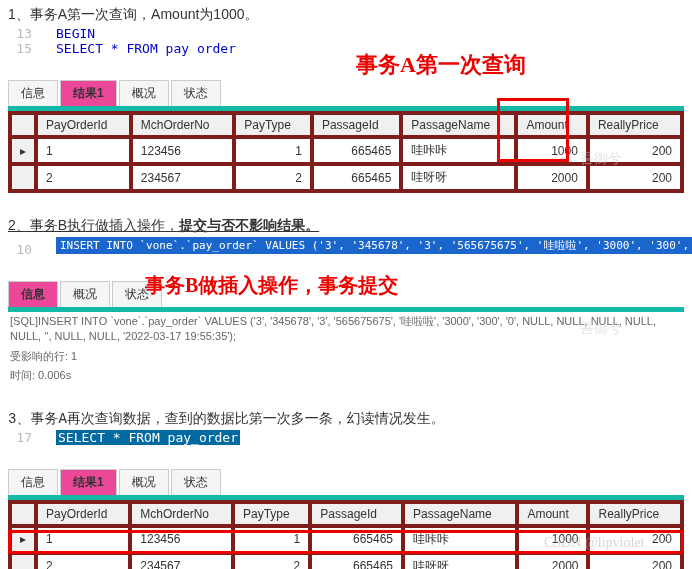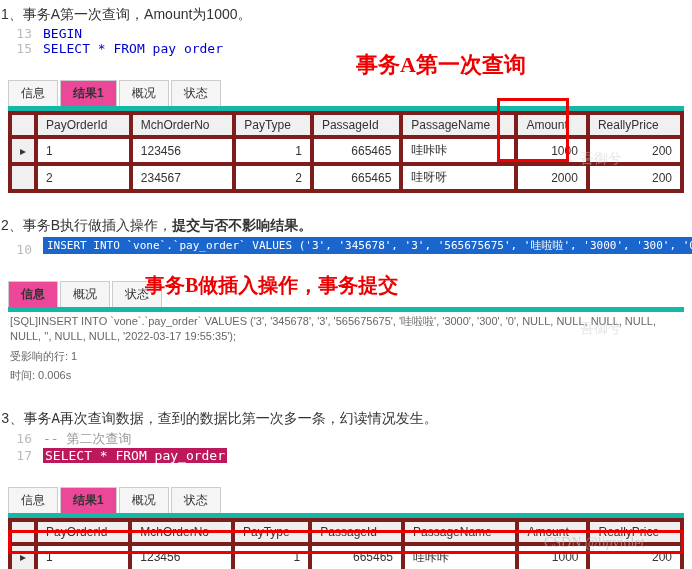--- a/index.html
+++ b/index.html
@@ -1,24 +1,24 @@
 <!DOCTYPE html>
 <html><head>
 <meta charset="utf-8">
 <style>
 * { box-sizing: border-box; margin: 0; padding: 0; }
 body { font-family: "Microsoft YaHei", Arial, sans-serif; font-size: 12px; background: #fff; color: #333; width: 692px; position: relative; }
-.section-title { font-size: 14px; padding: 6px 1px 2px; color: #333; }
+.section-title { font-size: 14px; padding: 6px 8px 2px; color: #333; }
 .section-title .bold { font-weight: bold; }
 .code-block { padding: 0 8px 4px; }
 .code-line { white-space: pre; font-family: Consolas, monospace; font-size: 13px; }
-.ln { color: #bbb; display: inline-block; width: 24px; text-align: right; margin-right: 11px; }
+.ln { color: #bbb; display: inline-block; width: 24px; text-align: right; margin-right: 24px; }
 .kw { color: #0000cc; }
 .comment { color: #999; }
-.sel-blue { background: #be185d; color: #fff; padding: 0 2px; }
+.sel-blue { background: #0369a1; color: #fff; padding: 0 2px; }
 .sql-highlight { background: #1a66cc; color: #fff; padding: 1px 4px; font-family: Consolas, monospace; font-size: 11px; display: inline-block; width: 660px; white-space: nowrap; overflow: hidden; }
 .tabs { display: flex; border-bottom: 5px solid #14b8a6; margin: 20px 8px 0; }
 .tab { padding: 4px 12px; border: 1px solid #ccc; border-bottom: none; margin-right: 2px; background: #f5f5f5; cursor: pointer; font-size: 12px; }
 .tab.active { background: #ec4899; font-weight: bold; }
 table { border-collapse: collapse; width: calc(100% - 16px); margin: 0 8px 8px; font-size: 12px; }
 th, td { border: 4px solid #7f1d1d; padding: 3px 8px; text-align: left; }
 th { background: #f0f0f0; font-weight: normal; }
 td.num { text-align: right; }
 .row-marker { width: 12px; background: #f0f0f0; }
 .red-label { position: absolute; color: #e00; font-family: "SimSun", serif; font-size: 22px; font-weight: bold; }
@@ -74,40 +74,39 @@
         <td class="num">665465</td>
         <td>哇呀呀</td>
         <td class="num">2000</td>
         <td class="num">200</td>
       </tr>
 </tbody>
   </table>
 <div class="red-box" style="top:98px; left:497px; width:72px; height:64px;"></div>
 <div class="watermark" style="top:150px; left:580px;">吾御兮</div>
 
-<div class="section-title" style="margin-top:18px;">
+<div class="section-title" style="margin-top:18px;text-decoration:underline;">
   <span>2、事务B执行做插入操作，</span><span class="bold">提交与否不影响结果。</span>
 </div>
 <div class="code-block">
   <div class="code-line"><span class="ln">10</span><span class="sql-highlight">INSERT INTO `vone`.`pay_order` VALUES ('3', '345678', '3', '565675675', '哇啦啦', '3000', '300', '0', NUL</span></div>
 </div>
 <div class="tabs">
   <div class="tab active">信息</div>
   <div class="tab">概况</div>
   <div class="tab">状态</div>
 </div>
 <div class="red-label" style="top:272px; left:145px; font-size:20px;">事务B做插入操作，事务提交</div>
 <div class="log">[SQL]INSERT INTO `vone`.`pay_order` VALUES ('3', '345678', '3', '565675675', '哇啦啦', '3000', '300', '0', NULL, NULL, NULL, NULL, NULL, '', NULL, NULL, '2022-03-17 19:55:35');</div>
 <div class="log">受影响的行: 1</div>
 <div class="log">时间: 0.006s</div>
 <div class="watermark" style="top:320px; left:580px;">吾御兮</div>
 
 <div class="section-title" style="margin-top:18px;font-family:Liberation Mono, monospace;">3、事务A再次查询数据，查到的数据比第一次多一条，幻读情况发生。</div>
 <div class="code-block">
-  <div class="code-line"><span class="ln">16</span><span class="comment">-- 第二次查询</span></div>
   <div class="code-line"><span class="ln">17</span><span class="sel-blue">SELECT * FROM pay_order</span></div>
 </div>
 <div class="tabs">
   <div class="tab">信息</div>
   <div class="tab active">结果1</div>
   <div class="tab">概况</div>
   <div class="tab">状态</div>
 </div>
 <table>
   <tbody>

